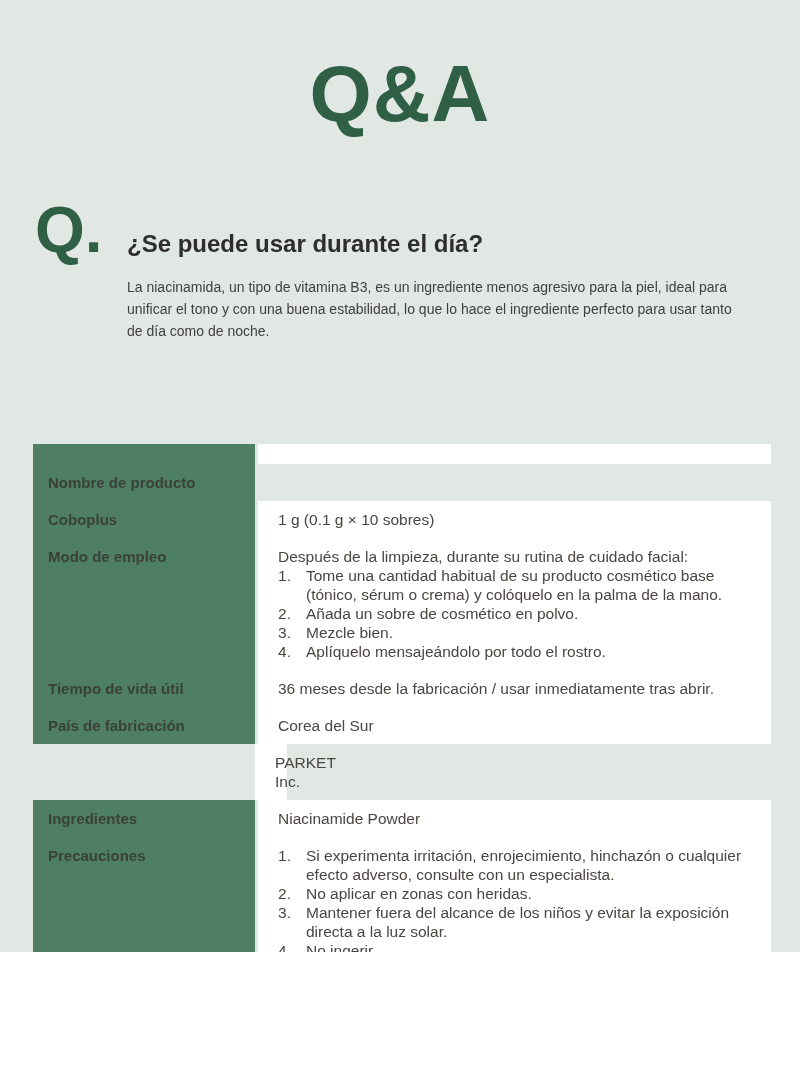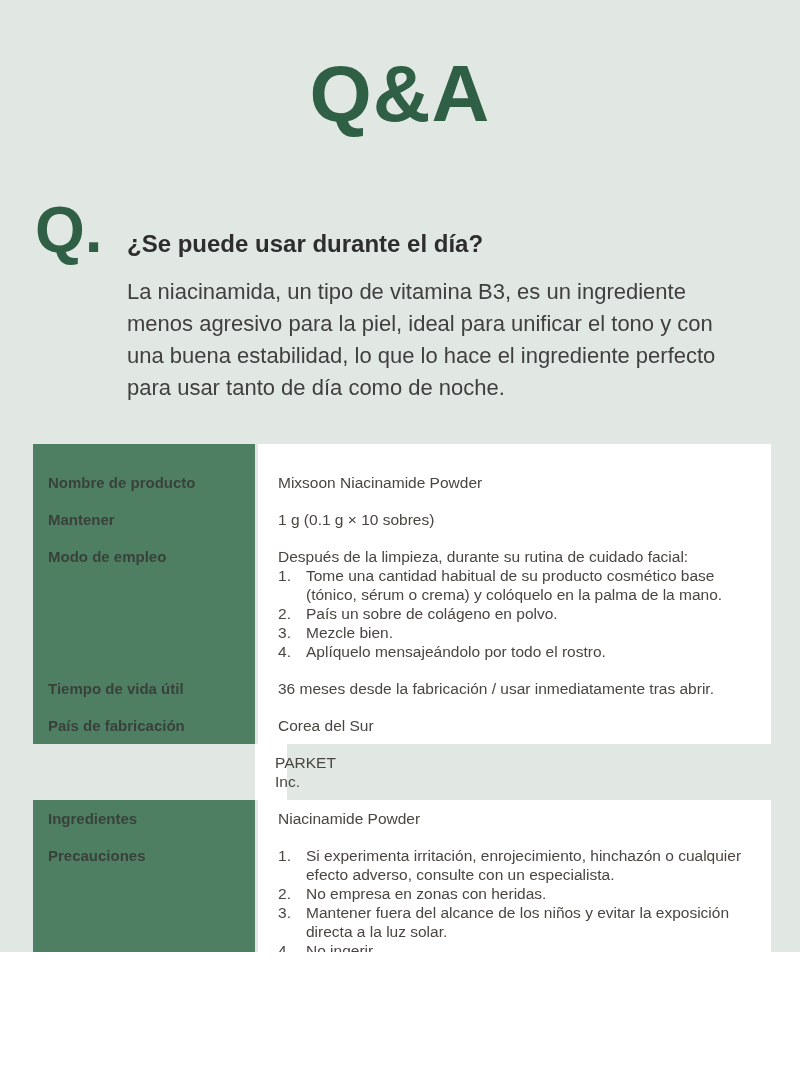--- a/index.html
+++ b/index.html
@@ -51,22 +51,22 @@
   .q-content{
     padding-top:30px;
   }
   .question{
     font-size:24px;
     font-weight:bold;
     color:var(--question-text);
     margin-bottom:18px;
   }
   .answer{
-    font-size:22px;
-    line-height:32px;
+    font-size:14px;
+    line-height:22px;
     color:var(--body-text);
     max-width:620px;
   }
   .spec-table{
     position:absolute;
     left:33px;
     top:444px;
     width:738px;
     display:flex;
     flex-direction:column;
@@ -126,40 +126,37 @@
   <div class="spec-table">
     <div class="row spacer-top">
       <div class="cell label"></div>
       <div class="cell gap"></div>
       <div class="cell value"></div>
     </div>
 
     <div class="row">
         <div class="cell label">Nombre de producto</div>
         <div class="cell gap"></div>
-        <div class="cell value">
-          <div class="value-inner">Mixsoon Niacinamide Powder</div>
-        </div>
-      </div>
-      <div class="row">
-        <div class="cell label">Mantener</div>
+      </div>
+      <div class="row">
+        <div class="cell label">Coboplus</div>
         <div class="cell gap"></div>
         <div class="cell value">
           <div class="value-inner">1 g (0.1 g × 10 sobres)</div>
         </div>
       </div>
       <div class="row">
         <div class="cell label">Modo de empleo</div>
         <div class="cell gap"></div>
         <div class="cell value">
           <div class="value-inner">
             <div>Después de la limpieza, durante su rutina de cuidado facial:</div>
             <ol>
               <li>Tome una cantidad habitual de su producto cosmético base (tónico, sérum o crema) y colóquelo en la palma de la mano.</li>
-              <li>País un sobre de colágeno en polvo.</li>
+              <li>Añada un sobre de cosmético en polvo.</li>
               <li>Mezcle bien.</li>
               <li>Aplíquelo mensajeándolo por todo el rostro.</li>
             </ol>
           </div>
         </div>
       </div>
       <div class="row">
         <div class="cell label">Tiempo de vida útil</div>
         <div class="cell gap"></div>
         <div class="cell value">
@@ -186,21 +183,21 @@
           <div class="value-inner">Niacinamide Powder</div>
         </div>
       </div>
       <div class="row">
         <div class="cell label">Precauciones</div>
         <div class="cell gap"></div>
         <div class="cell value">
           <div class="value-inner">
             <ol>
               <li>Si experimenta irritación, enrojecimiento, hinchazón o cualquier efecto adverso, consulte con un especialista.</li>
-              <li>No empresa en zonas con heridas.</li>
+              <li>No aplicar en zonas con heridas.</li>
               <li>Mantener fuera del alcance de los niños y evitar la exposición directa a la luz solar.</li>
               <li>No ingerir.</li>
             </ol>
           </div>
         </div>
       </div>
       <div class="row spacer-bottom">
       <div class="cell label"></div>
       <div class="cell gap"></div>
       <div class="cell value"></div>

